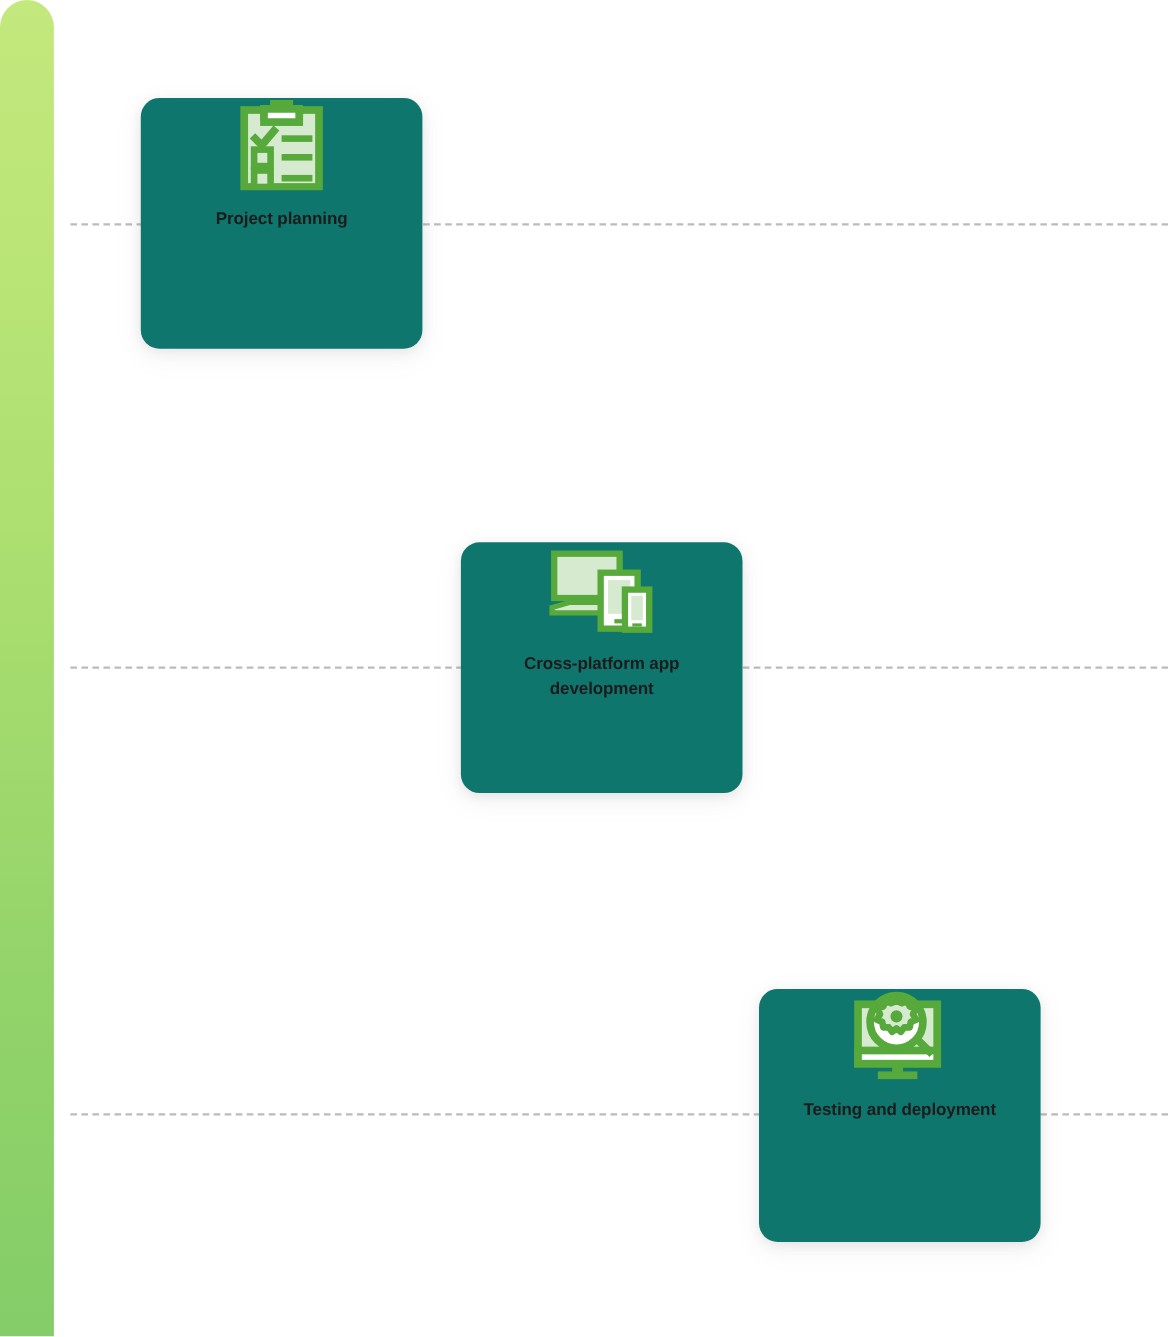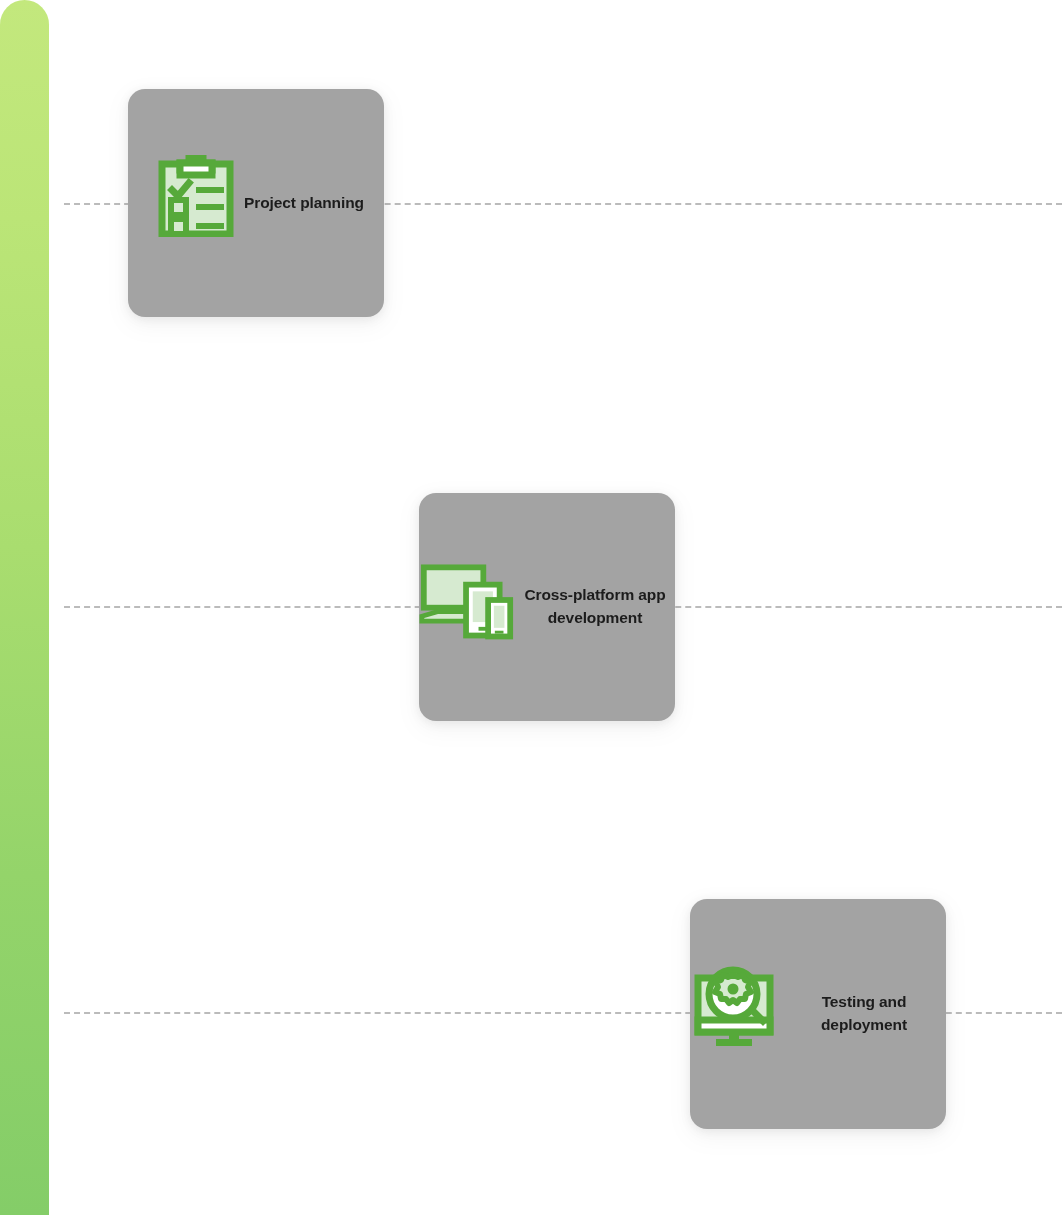--- a/index.html
+++ b/index.html
@@ -42,27 +42,27 @@
     border-top: 2px dashed #b0b0b0;
     opacity: .85;
   }
   .dash-line.l1 { top: 203px; }
   .dash-line.l2 { top: 606px; }
   .dash-line.l3 { top: 1012px; }
 
   
   .card {
     position: absolute;
-    background: #a3a3a3;
+    background: #0f766e;
     border-radius: 17px;
     box-shadow: 0 2px 10px rgba(120,120,120,0.13), 0 7px 22px rgba(130,130,130,0.10);
     display: flex;
-    flex-direction: row;
+    flex-direction: column;
     align-items: center;
-    justify-content: center;
+    justify-content: flex-start;
     box-sizing: border-box;
   }
   .card-1 { left: 128px;  top: 89px;  width: 256px; height: 228px; }
   .card-2 { left: 419px;  top: 493px; width: 256px; height: 228px; }
   .card-3 { left: 690px;  top: 899px; width: 256px; height: 230px; }
 
   .card-icon {
     width: 96px;
     height: 86px;
     display: flex;

